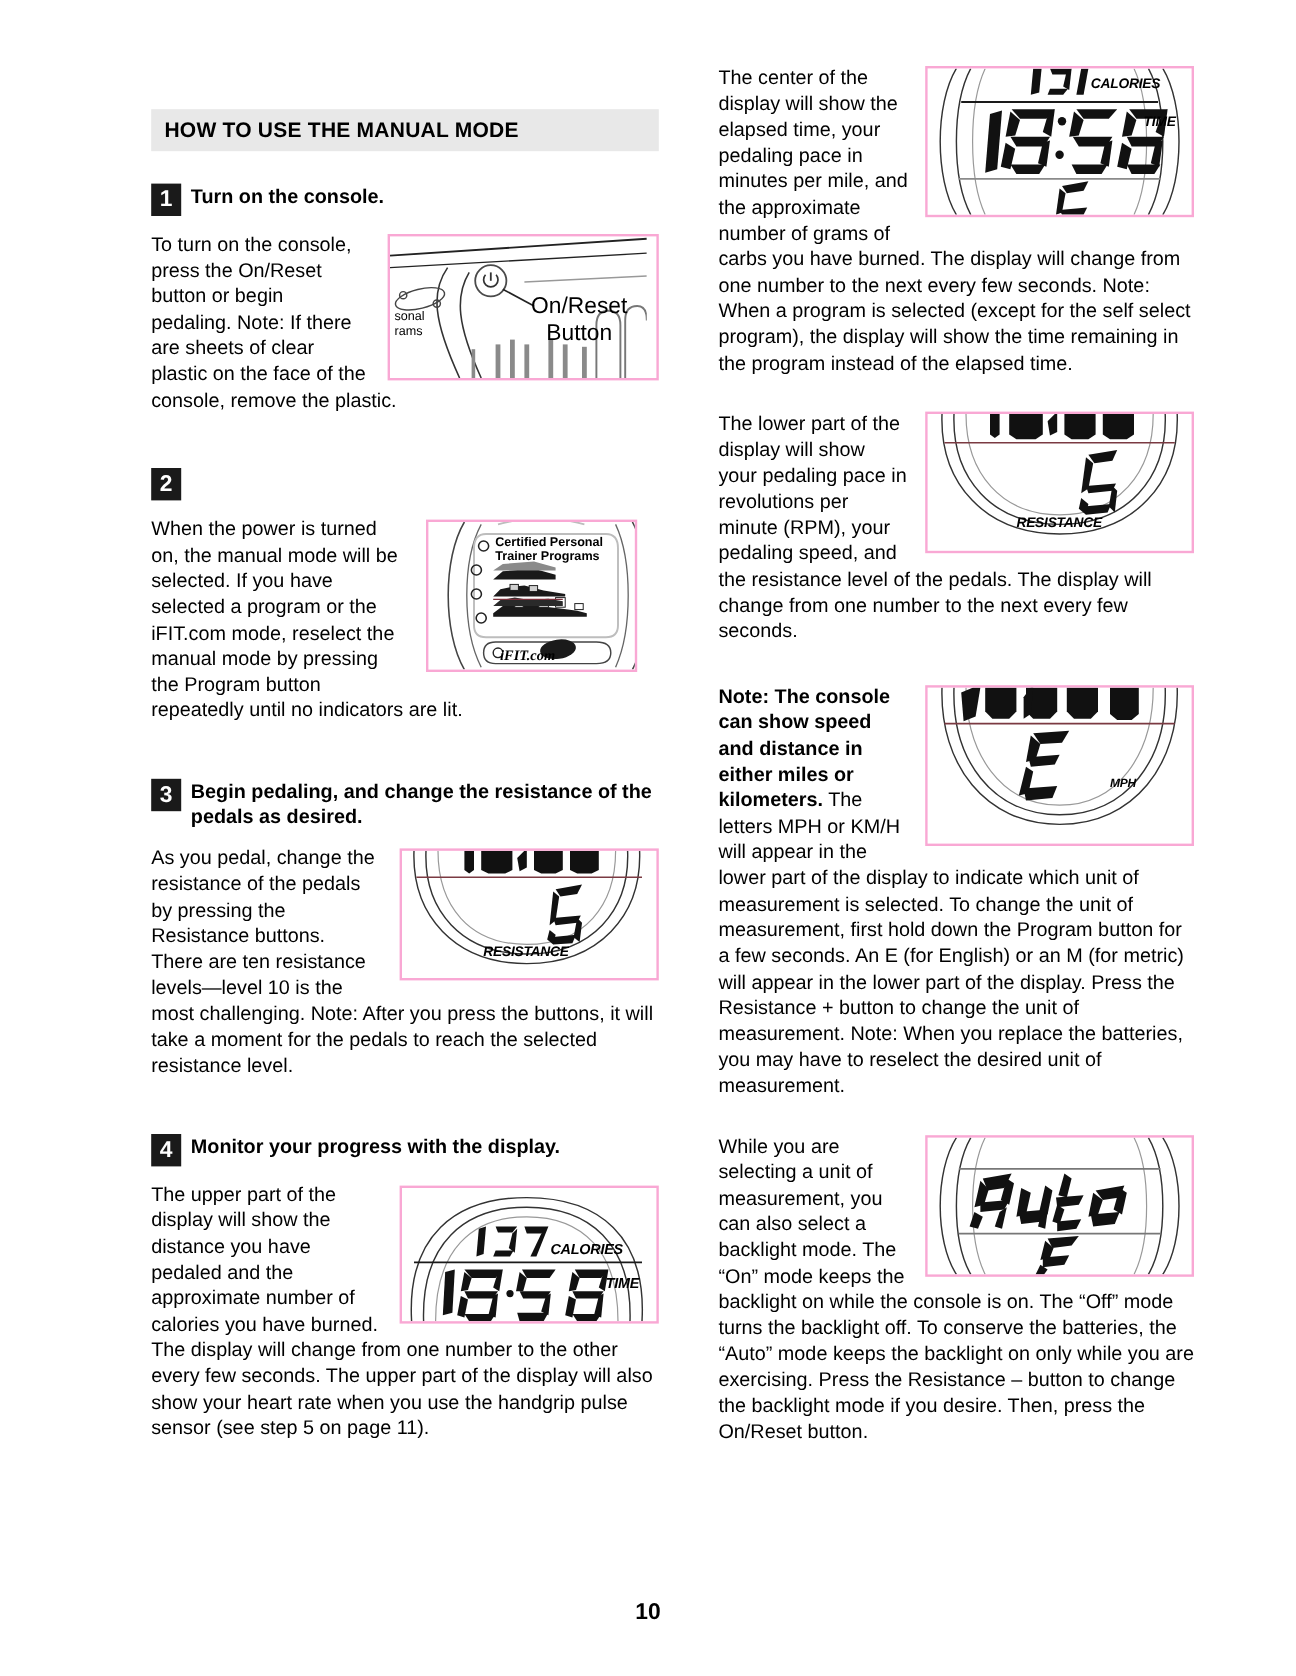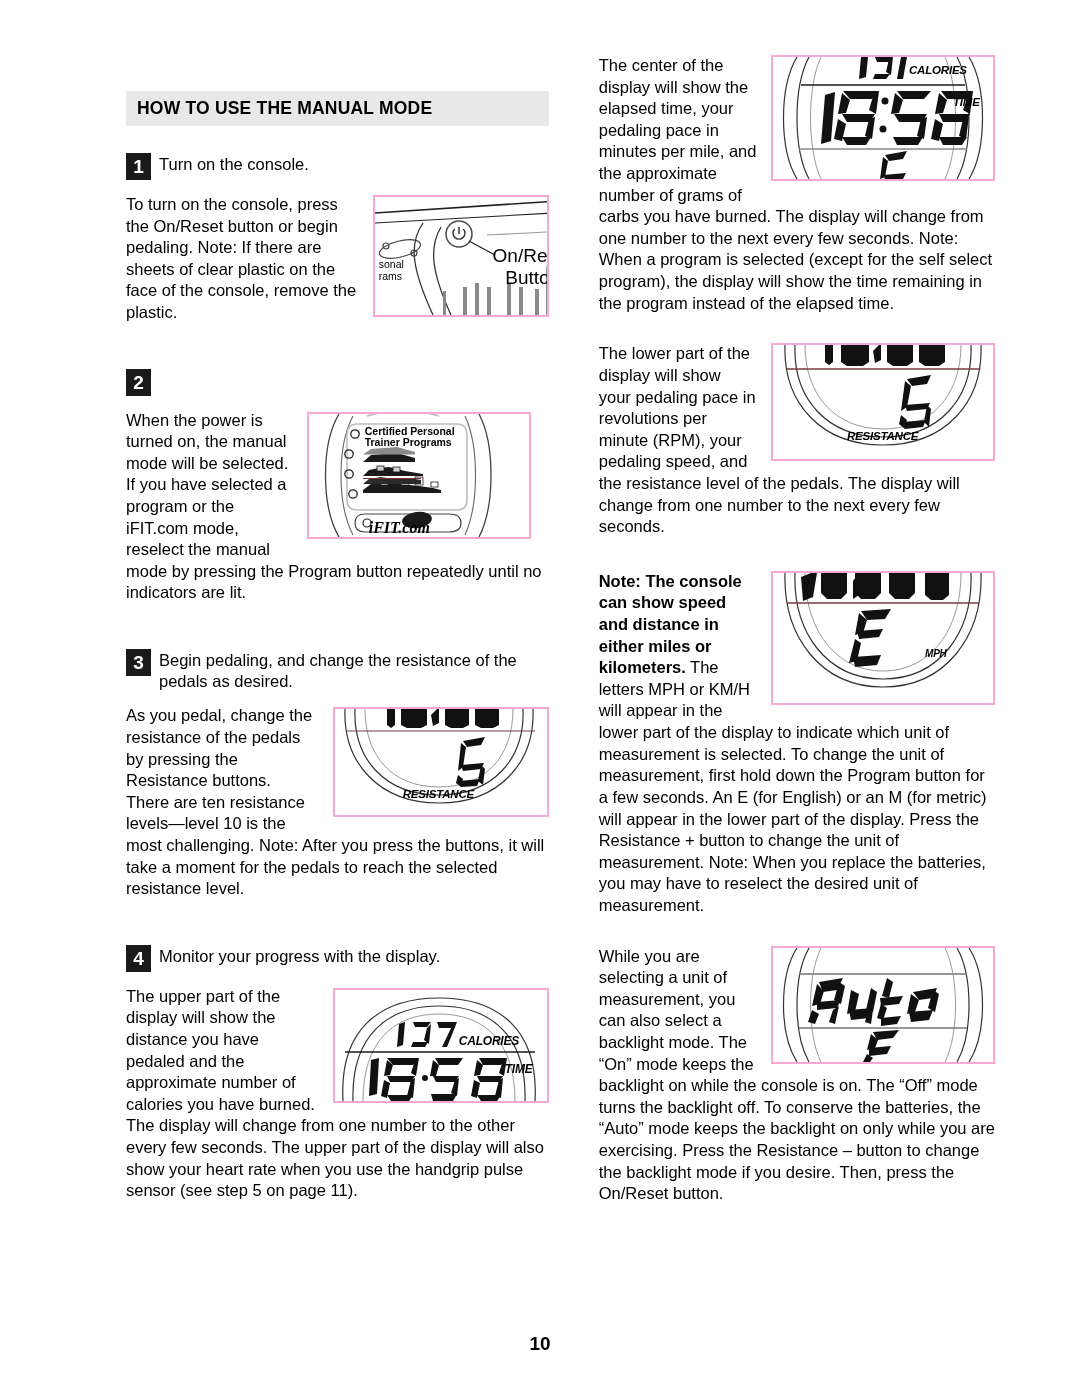--- a/index.html
+++ b/index.html
@@ -66,21 +66,21 @@
     background: #1a1a1a;
     color: #ffffff;
     font-size: 19px;
     font-weight: bold;
     line-height: 27px;
     text-align: center;
     margin-top: 1px;
   }
   .step-title {
     font-size: 16.5px;
-    font-weight: normal;
+    font-weight: bold;
     line-height: 1.25;
     flex: 1 1 auto;
     padding-top: 2px;
   }
   .body-text {
     font-size: 16.5px;
     line-height: 1.31;
     text-align: left;
   }
   .body-text p { margin: 0 0 14px 0; }
@@ -156,21 +156,21 @@
       </div>
 
       <div class="step">
         <div class="step-head">
           <div class="step-num">1</div>
           <div class="step-title">Turn on the console.</div>
         </div>
 
         <div class="body-text">
 
-          <div class="fig-float figbox" style="width:176px;height:122px;margin-right:0;margin-left:16px;margin-top:1px;">
+          <div class="fig-float figbox" style="width:226px;height:122px;margin-right:0;margin-left:16px;margin-top:1px;">
             <svg width="214" height="118" viewBox="0 0 214 118">
 
               <path d="M0 16 L214 2" stroke="#222" stroke-width="1.6" fill="none"></path>
               <path d="M0 26 L214 14" stroke="#222" stroke-width="1.1" fill="none"></path>
               <path d="M112 38 L214 33" stroke="#999" stroke-width="1.1" fill="none"></path>
 
               <path d="M58 118 C 36 70, 34 46, 48 26" stroke="#333" stroke-width="1.3" fill="none"></path>
               <path d="M76 118 C 56 74, 54 50, 66 30" stroke="#333" stroke-width="1.3" fill="none"></path>
 
               <circle cx="84" cy="37" r="13" fill="none" stroke="#4a4a4a" stroke-width="1.5"></circle>
@@ -210,21 +210,21 @@
           <div class="clear"></div>
         </div>
       </div>
 
       <div class="step" style="margin-top:30px;">
         <div class="step-head">
           <div class="step-num">2</div>
         </div>
 
         <div class="body-text">
-          <div class="fig-float figbox" style="width:224px;height:127px;margin-left:16px;margin-top:2px;margin-right:18px;">
+          <div class="fig-float figbox" style="width:176px;height:127px;margin-left:16px;margin-top:2px;margin-right:18px;">
             <svg width="188" height="123" viewBox="0 0 188 123">
 
               <path d="M30 0 C 12 30, 12 92, 30 123" stroke="#444" stroke-width="1.3" fill="none"></path>
               <path d="M170 0 C 186 30, 186 92, 170 123" stroke="#444" stroke-width="1.3" fill="none"></path>
               <path d="M44 2 C 28 32, 28 90, 44 121" stroke="#666" stroke-width="1.1" fill="none"></path>
               <path d="M156 2 C 170 32, 170 90, 156 121" stroke="#666" stroke-width="1.1" fill="none"></path>
 
               <path d="M48 10 L148 10 Q158 10 158 22 L158 86 Q158 96 148 96 L48 96 Q38 96 38 86 L38 22 Q38 10 48 10 Z" fill="none" stroke="#bdbdbd" stroke-width="1.6"></path>
 
               <path d="M58 2 Q94 -8 130 2" stroke="#bdbdbd" stroke-width="1.5" fill="none"></path>
@@ -250,21 +250,21 @@
               <line x1="54" y1="64.5" x2="112" y2="64.5" stroke="#7b2f3a" stroke-width="1"></line>
 
               <path d="M56 100 L140 100 Q152 100 152 109 Q152 118 140 118 L56 118 Q46 118 46 109 Q46 100 56 100 Z" fill="none" stroke="#444" stroke-width="1.2"></path>
               <circle cx="58" cy="109" r="4" fill="none" stroke="#222" stroke-width="1.2"></circle>
               <ellipse cx="108" cy="106" rx="15" ry="8" fill="#1a1a1a" transform="rotate(-8 108 106)"></ellipse>
             </svg>
             <div class="console-text" style="left:56px;top:12px;font-size:10.5px;font-weight:bold;">
               <div>Certified Personal</div>
               <div>Trainer Programs</div>
             </div>
-            <div class="console-text" style="left:60px;top:105px;font-size:16px;font-style:italic;font-weight:bold;font-family:'Liberation Serif',serif;">iFIT.com</div>
+            <div class="console-text" style="left:60px;top:105px;font-size:12px;font-style:italic;font-weight:bold;font-family:'Liberation Serif',serif;">iFIT.com</div>
           </div>
 
           <p>When the power is turned on, the manual mode will be selected. If you have selected a program or the iFIT.com mode, reselect the manual mode by pressing the Program button repeatedly until no indicators are lit.</p>
           <div class="clear"></div>
         </div>
       </div>
 
       <div class="step" style="margin-top:30px;">
         <div class="step-head">
           <div class="step-num">3</div>

